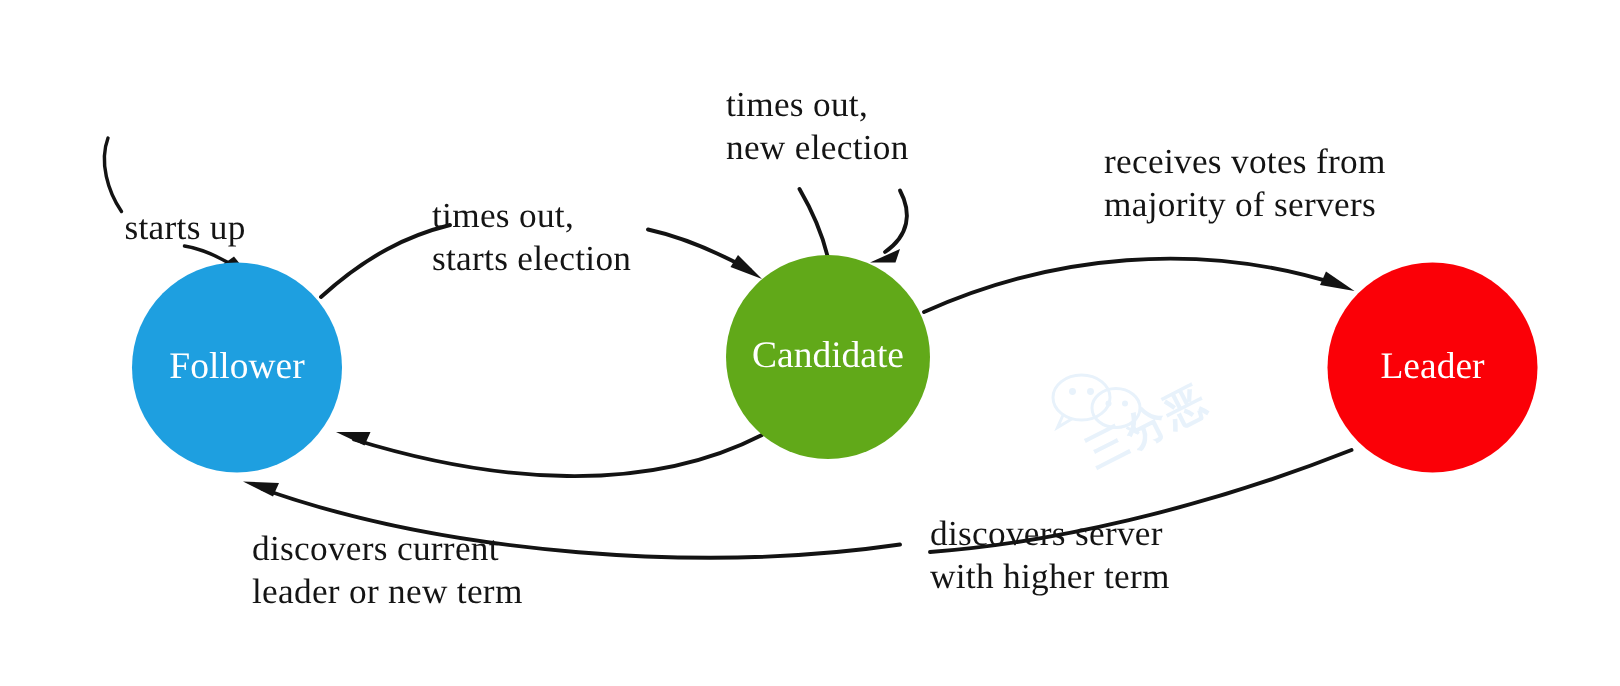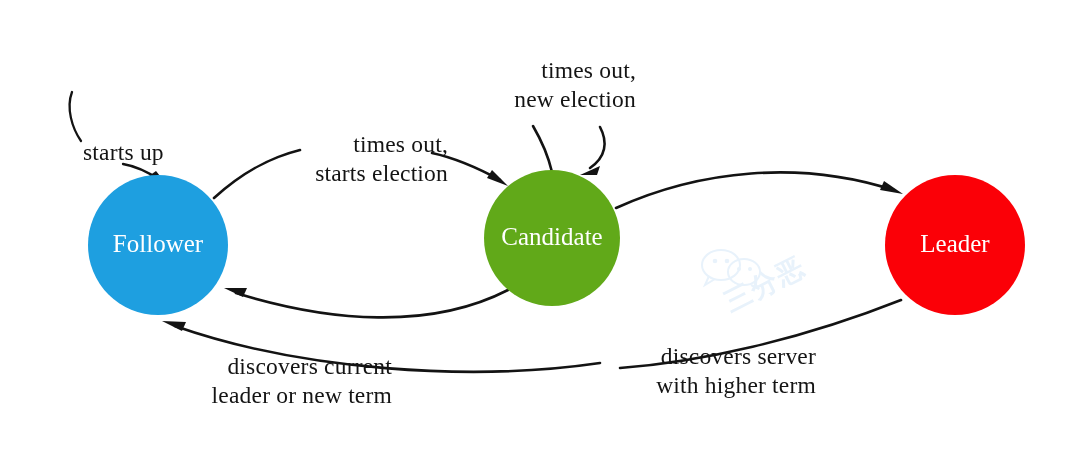--- a/index.html
+++ b/index.html
@@ -47,21 +47,21 @@
   }
   .edge-label {
     position: absolute;
     color: #141414;
     font-family: "Liberation Serif", "DejaVu Serif", serif;
     font-size: 23.5px;
     line-height: 1.22;
     white-space: pre;
     letter-spacing: 0.2px;
   }
-  .edge-label.ctr { text-align: right; }
+  .edge-label.ctr { text-align: left; }
   .watermark {
     position: absolute;
     color: #E8F2FB;
     font-family: "Liberation Sans", "DejaVu Sans", sans-serif;
     font-size: 27px;
     font-weight: 700;
     letter-spacing: 2px;
     transform: rotate(-27deg);
     transform-origin: left top;
     user-select: none;
@@ -139,18 +139,19 @@
     </g>
 
   </svg>
 
   <div class="edge-label" style="left:46px; top:138px;margin-left:37px;">starts up</div>
 
   <div class="edge-label ctr" style="left:288px; top:130px; width:160px;">times out,<br>starts election</div>
 
   <div class="edge-label ctr" style="left:484px; top:56px; width:152px;">times out,<br>new election</div>
 
+  <div class="edge-label ctr" style="left:736px; top:94px; width:224px;">receives votes from<br>majority of servers</div>
 
   <div class="edge-label ctr" style="left:620px; top:342px; width:196px;">discovers server<br>with higher term</div>
 
   <div class="edge-label ctr" style="left:168px; top:352px; width:224px;">discovers current<br>leader or new term</div>
 
 </div>
 
 </body></html>

